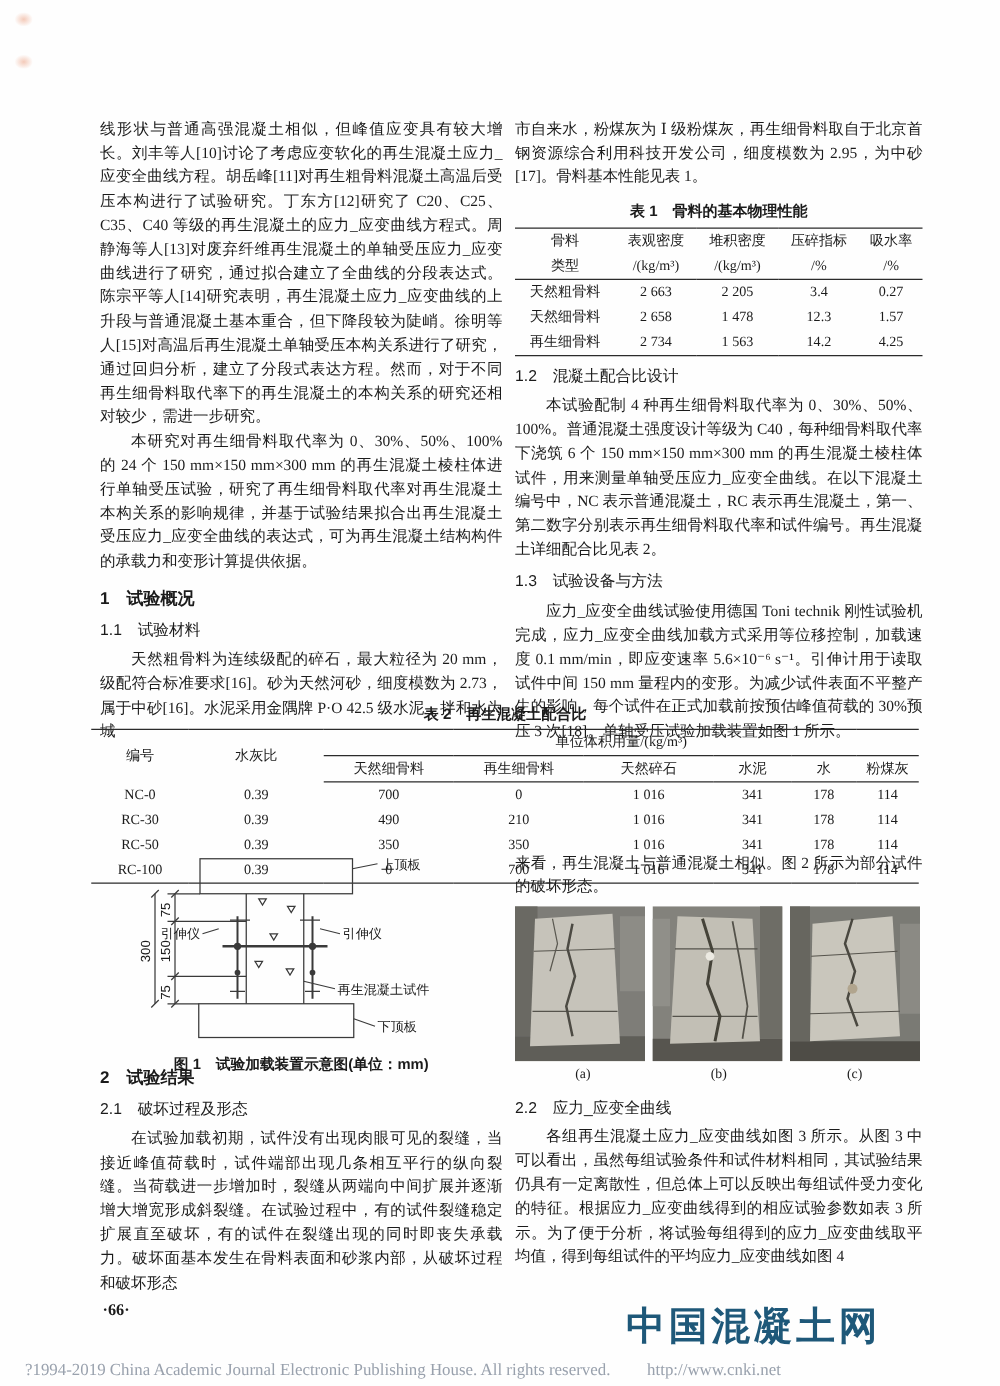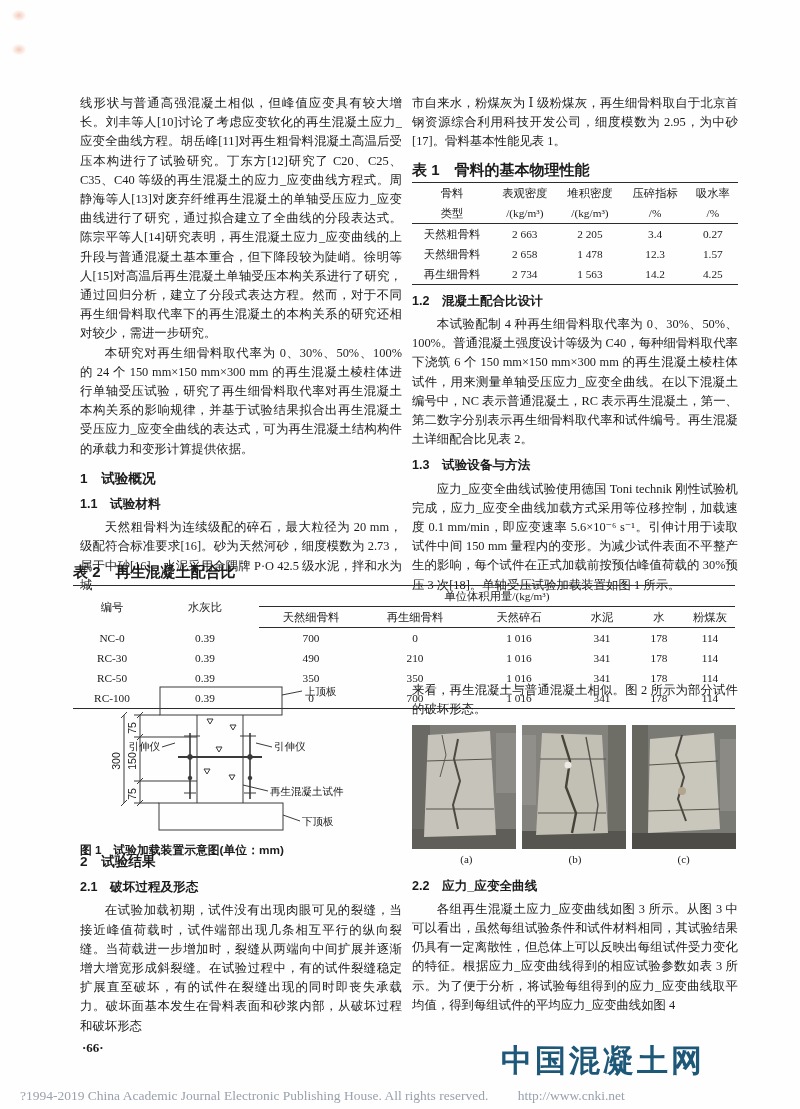--- a/index.html
+++ b/index.html
@@ -4,31 +4,31 @@
 <style>
   html,body{margin:0;padding:0;background:#e8e8e8;}
   .page{position:relative;width:800px;height:1109px;background:#fefefe;overflow:hidden;
         font-family:"Liberation Serif","DejaVu Serif",serif;color:#1b1b1b;}
   .col{position:absolute;font-size:12.4px;line-height:19.2px;text-align:justify;}
   .col-left{left:80px;top:94px;width:322px;}
   .col-right{left:412px;top:94px;width:326px;}
   p{margin:0;}
   .indent{text-indent:2em;}
   .h-sec{font-weight:bold;font-size:13.6px;margin:10px 0 6px 0;font-family:"Liberation Sans","DejaVu Sans",sans-serif;}
-  .h-sub{font-weight:bold;font-size:12.6px;margin:7px 0 4px 0;font-family:"Liberation Sans","DejaVu Sans",sans-serif;}
-  .tbl-caption{font-weight:bold;font-size:15px;margin:8px 0 3px 0;
+  .h-sub{font-weight:normal;font-size:12.6px;margin:7px 0 4px 0;font-family:"Liberation Sans","DejaVu Sans",sans-serif;}
+  .tbl-caption{font-weight:bold;font-size:12px;text-align:center;margin:8px 0 3px 0;
                font-family:"Liberation Sans","DejaVu Sans",sans-serif;}
   table.paper{border-collapse:collapse;width:100%;font-size:11.3px;
               border-top:1.5px solid #2b2b2b;border-bottom:1.5px solid #2b2b2b;}
   table.paper th,table.paper td{font-weight:normal;text-align:center;padding:2px 2px;line-height:16px;}
   table.paper thead tr.hdr-last th{border-bottom:1px solid #2b2b2b;}
   th.group-span{border-bottom:1px solid #2b2b2b;}
   .t2wrap{position:absolute;left:73px;top:563px;width:662px;}
   .fig1wrap{position:absolute;left:80px;top:681px;width:322px;}
-  .fig-caption{font-weight:bold;font-size:11.8px;margin-top:2px;
+  .fig-caption{font-weight:bold;font-size:11.8px;text-align:center;margin-top:2px;
                font-family:"Liberation Sans","DejaVu Sans",sans-serif;}
   .low-left{position:absolute;left:80px;top:852px;width:322px;}
   .low-right{position:absolute;left:412px;top:681px;width:326px;}
   .photos{display:flex;gap:6px;margin-top:6px;}
   .photo{width:104px;height:124px;}
   .photo-labels{display:flex;font-size:11px;margin-top:1px;}
   .photo-labels span{flex:1;text-align:center;}
   .pagenum{position:absolute;left:82px;top:1040px;font-size:13px;font-weight:bold;}
   .watermark{position:absolute;left:501px;top:1040px;font-size:31px;font-weight:bold;
              color:#0c4a6e;font-family:"Liberation Sans","DejaVu Sans",sans-serif;

